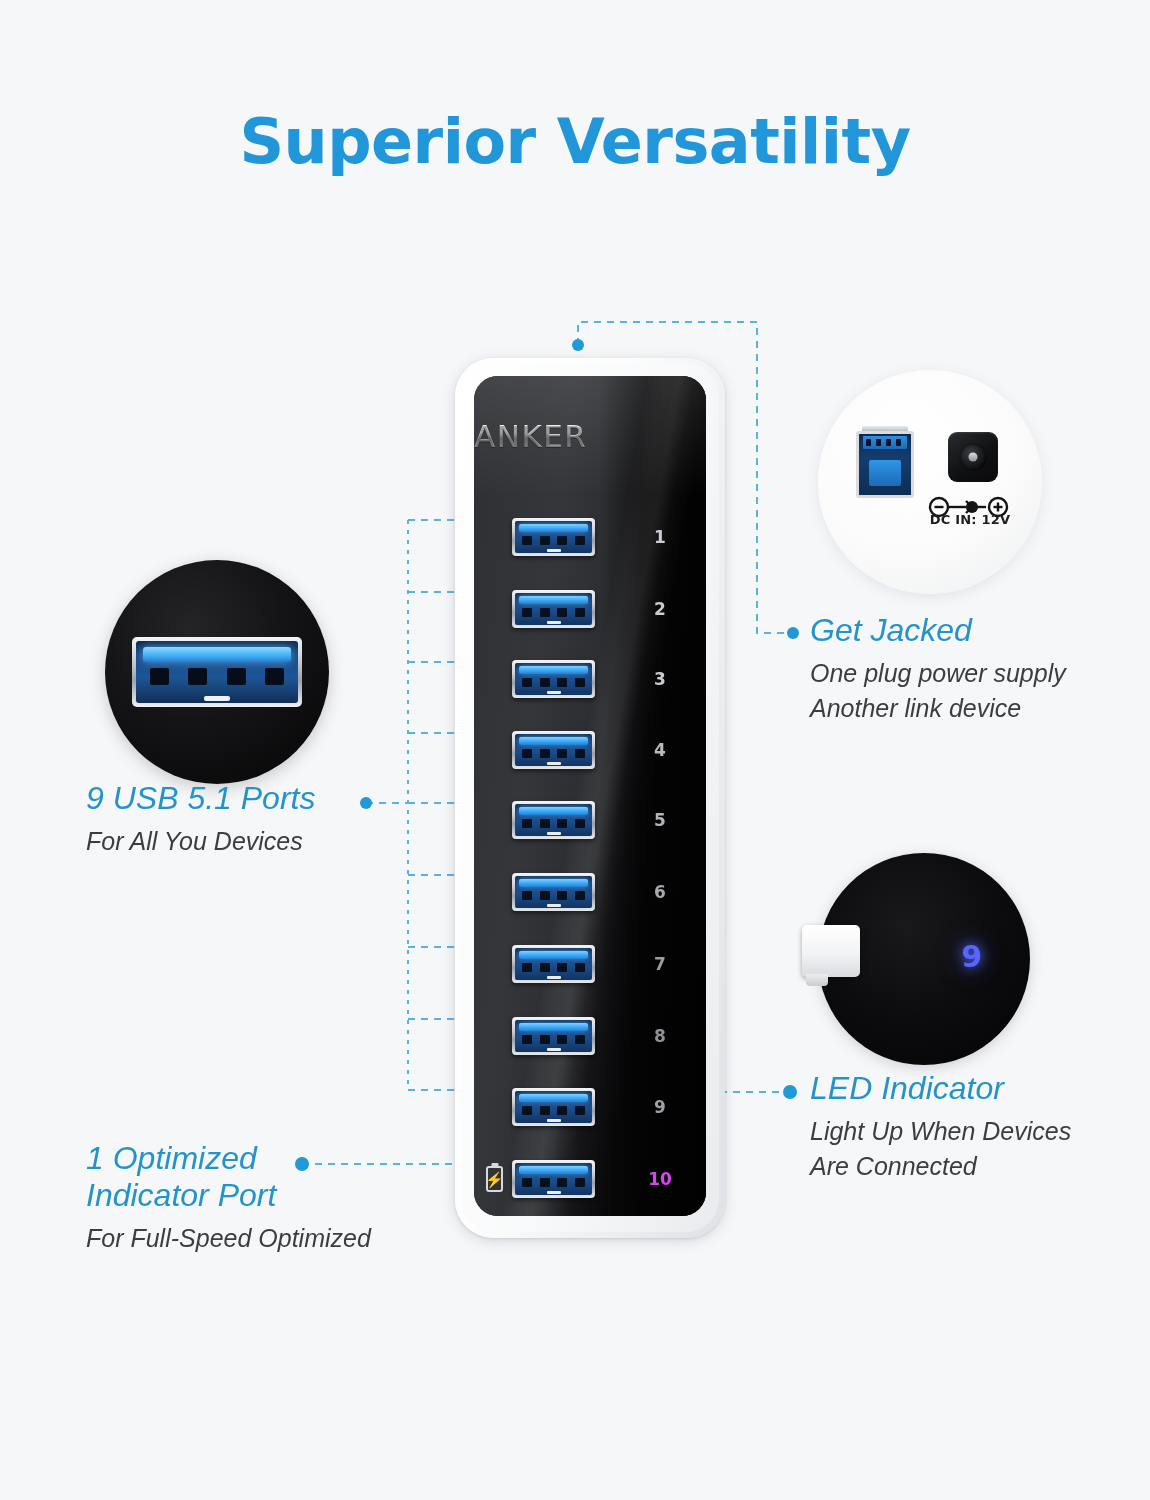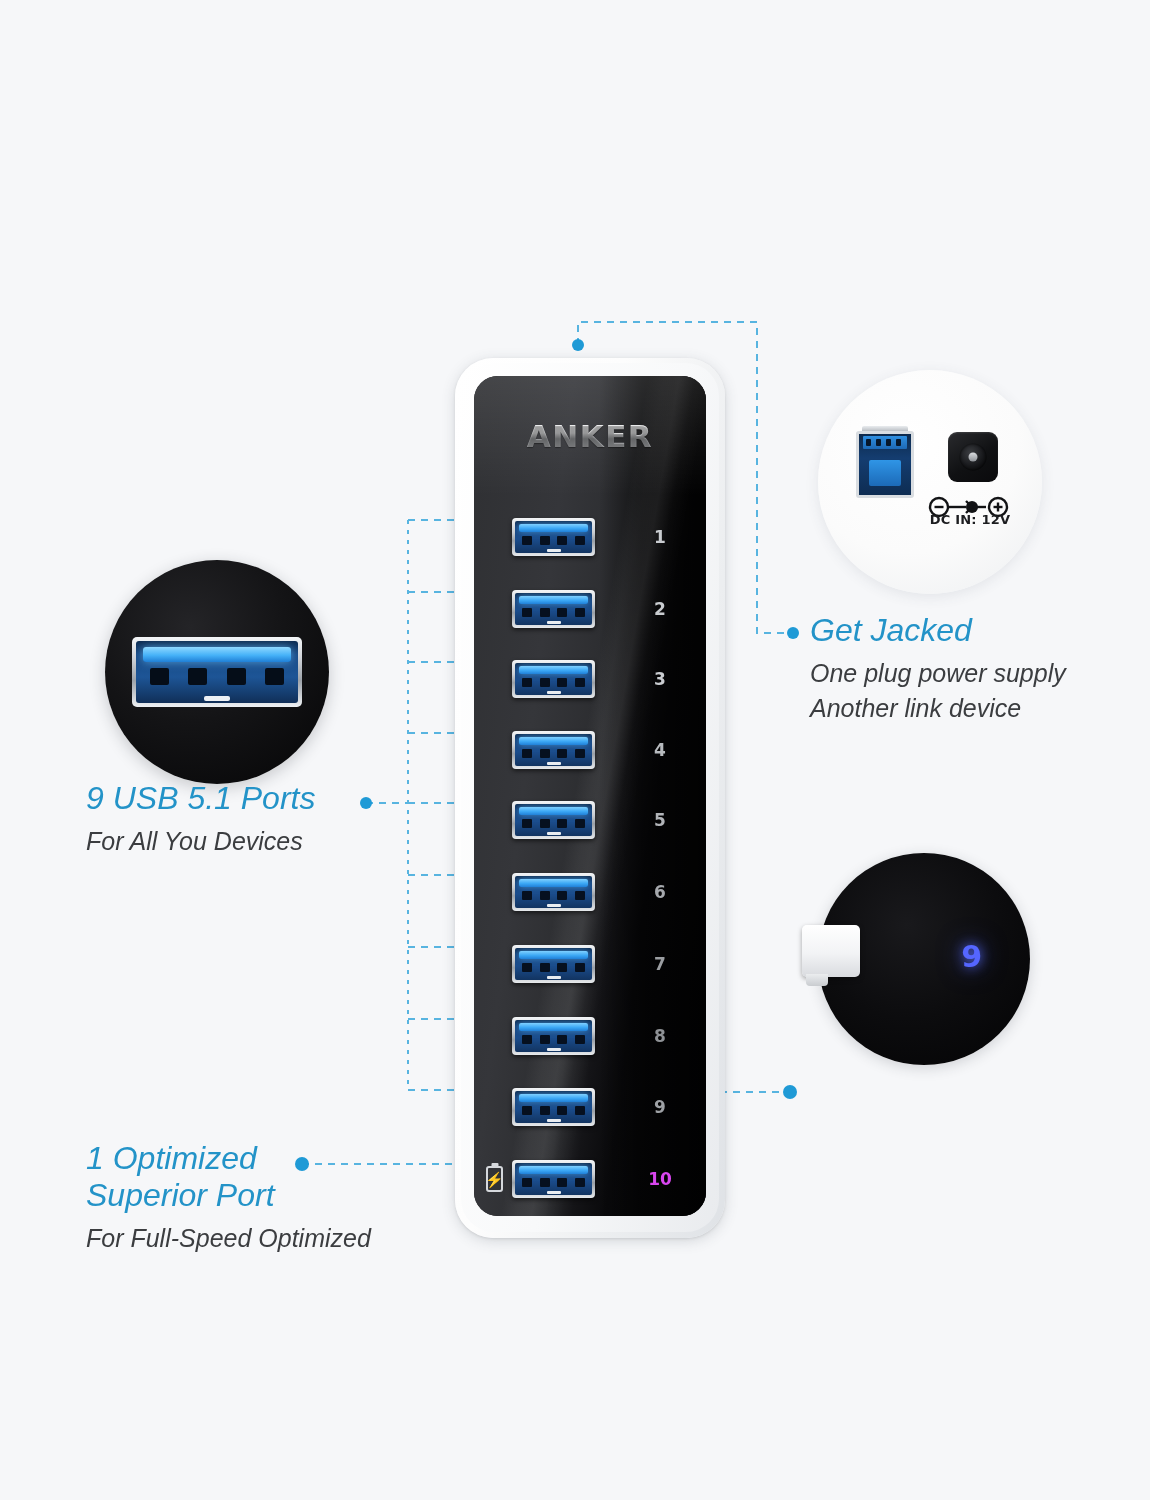--- a/index.html
+++ b/index.html
@@ -104,23 +104,23 @@
     width: 46%;
     background: linear-gradient(90deg, rgba(0,0,0,0.0) 0%, rgba(0,0,0,0.55) 40%, rgba(0,0,0,0.82) 100%);
   }
 
   
   .anker-logo {
     position: absolute;
     top: 42px;
     left: 0;
     width: 100%;
-    text-align: center;
+    text-align: left;
     font-family: "DejaVu Sans", sans-serif;
-    font-weight: bold;
+    font-weight: normal;
     font-size: 31px;
     letter-spacing: 1.5px;
     background: linear-gradient(180deg, #ffffff 0%, #e8e9ea 42%, #9a9c9f 58%, #cfd1d4 100%);
     -webkit-background-clip: text;
     background-clip: text;
     color: transparent;
     text-shadow: 0 1px 1px rgba(0,0,0,0.35);
   }
 
   
@@ -458,20 +458,21 @@
   #c-usb   { left: 86px;  top: 780px; }
   #c-charge{ left: 86px;  top: 1140px; }
   #c-jack  { left: 810px; top: 612px; }
   #c-led   { left: 810px; top: 1070px; }
 </style>
 </head>
 <body>
 
 <div id="stage">
 
+  <div class="page-title">Superior Versatility</div>
 
   <svg id="connectors" viewBox="0 0 1150 1500" width="1150" height="1500">
     <g fill="none" stroke="#57b4e0" stroke-width="2" stroke-dasharray="7 6">
 
       <path d="M408 520 L408 1090" stroke-dasharray="4 6"></path>
       <path d="M408 520 L497 520"></path>
       <path d="M408 592 L497 592"></path>
       <path d="M408 662 L497 662"></path>
       <path d="M408 733 L497 733"></path>
       <path d="M408 803 L497 803"></path>
@@ -739,24 +740,29 @@
     <div class="led-digit">9</div>
   </div>
 
   <div class="callout" id="c-usb">
     <div class="head">9 USB 5.1 Ports</div>
     <div class="sub">For All You Devices</div>
   </div>
 
   <div class="callout" id="c-charge">
     <div class="head">1 Optimized</div>
-    <div class="head">Superior Port</div>
+    <div class="head">Indicator Port</div>
     <div class="sub">For Full-Speed Optimized</div>
   </div>
 
   <div class="callout" id="c-jack">
     <div class="head">Get Jacked</div>
     <div class="sub">One plug power supply</div>
     <div class="sub" style="margin-top:2px">Another link device</div>
   </div>
 
+  <div class="callout" id="c-led">
+    <div class="head">LED Indicator</div>
+    <div class="sub">Light Up When Devices</div>
+    <div class="sub" style="margin-top:2px">Are Connected</div>
+  </div>
 
 </div>
 
 </body></html>

